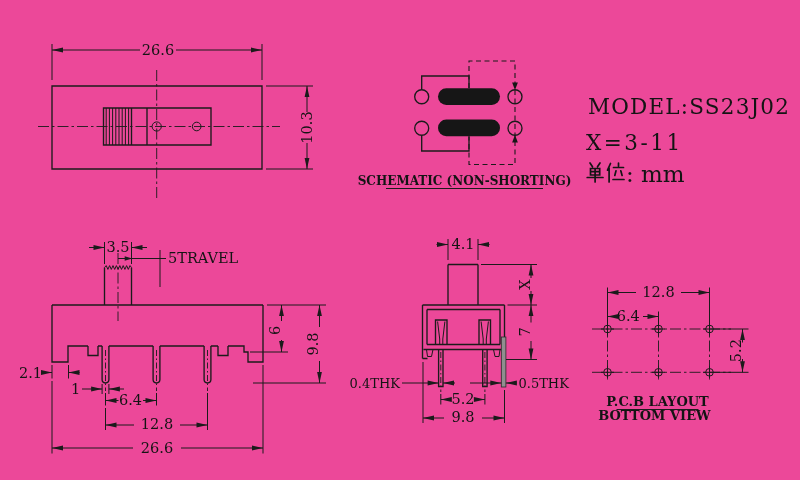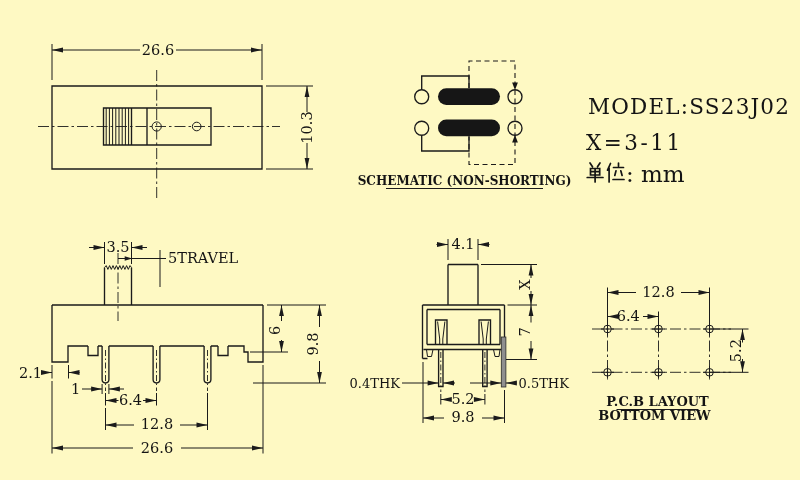--- a/index.html
+++ b/index.html
@@ -1,16 +1,16 @@
 <!DOCTYPE html>
 <html><head>
 <meta charset="utf-8">
 <style>
   html,body{margin:0;padding:0;background:#e8e8e8;}
-  .page{width:800px;height:480px;background:#fef9c3;position:relative;overflow:hidden;}
+  .page{width:800px;height:480px;background:#ec4899;position:relative;overflow:hidden;}
   svg{display:block;}
   .ln{stroke:#1b1b1b;stroke-width:1.35;fill:none;}
   .thin{stroke-width:1;}
   .dim{stroke:#1b1b1b;stroke-width:1;fill:none;}
   .cl{stroke:#1b1b1b;stroke-width:0.9;fill:none;stroke-dasharray:11 3 2.5 3;}
   .cl2{stroke:#1b1b1b;stroke-width:0.9;fill:none;stroke-dasharray:6 2.5 1.5 2.5;}
   .hid{stroke:#1b1b1b;stroke-width:1.1;fill:none;stroke-dasharray:5 3.5;}
   .txt{font-family:"DejaVu Serif","Liberation Serif",serif;fill:#141414;font-size:14.5px;}
   .sm{font-size:13px;}
   .txtb{font-family:"DejaVu Serif","Liberation Serif",serif;font-weight:bold;fill:#141414;font-size:12px;}

